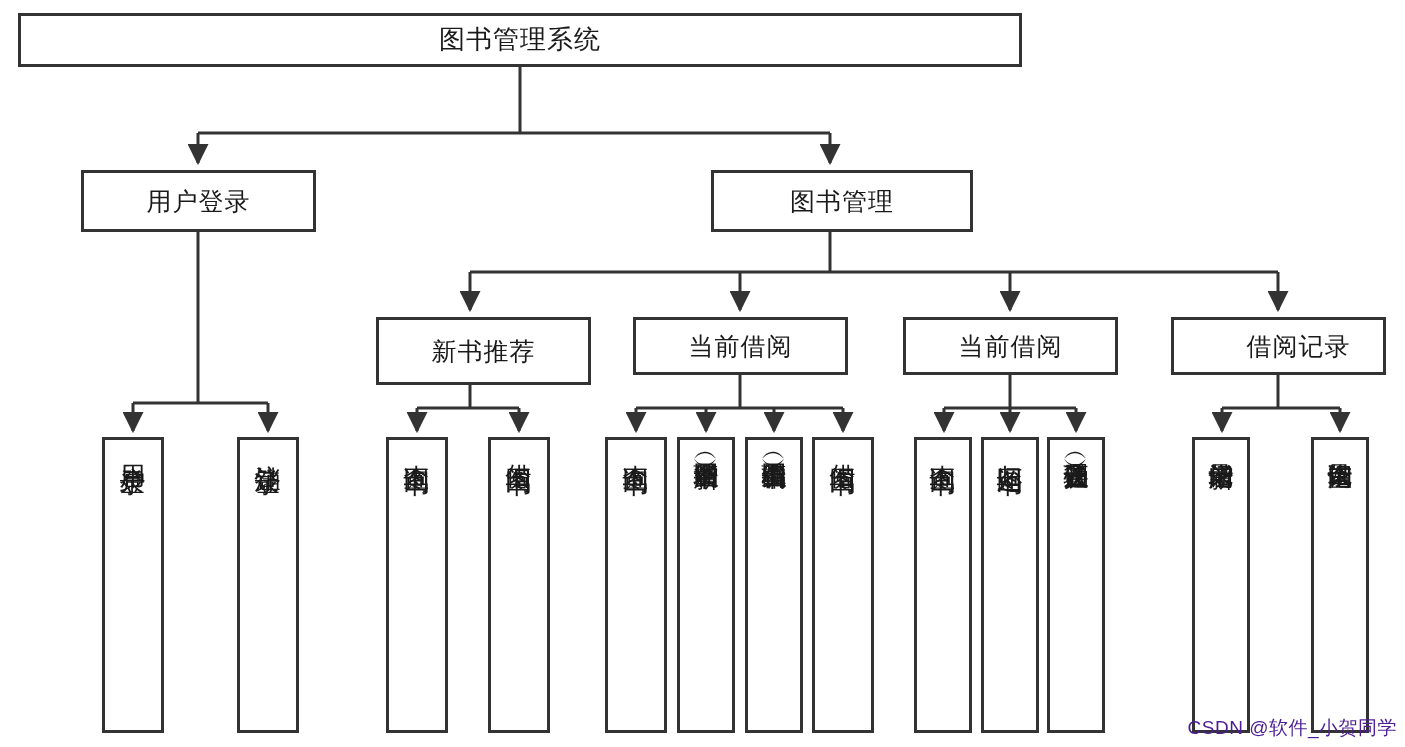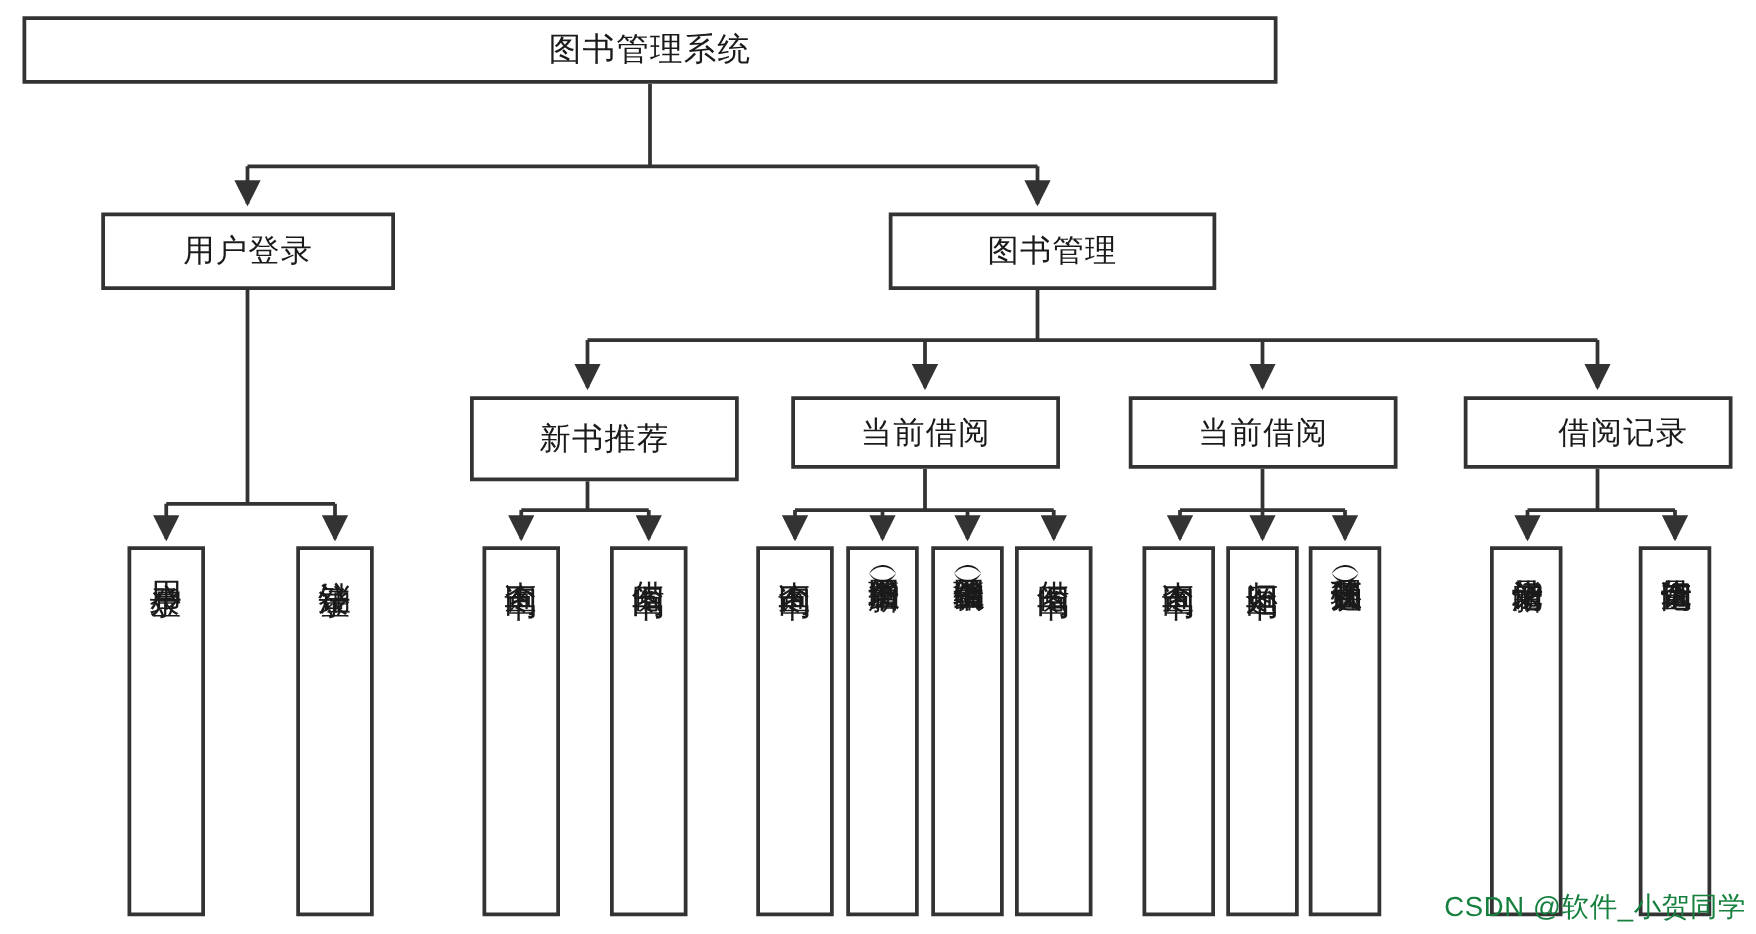--- a/index.html
+++ b/index.html
@@ -66,22 +66,22 @@
     white-space: nowrap;
   }
   .node.vert.tall-text .node-label {
     font-size: 25px;
     letter-spacing: 0px;
   }
   #watermark {
     position: absolute;
     right: 8px;
     bottom: 6px;
-    font-size: 22px;
-    color: #15803d;
+    font-size: 19px;
+    color: #4c1d95;
     letter-spacing: 0.5px;
     z-index: 5;
     white-space: nowrap;
   }
 </style>
 </head>
 <body>
 
 <div id="canvas">
 

